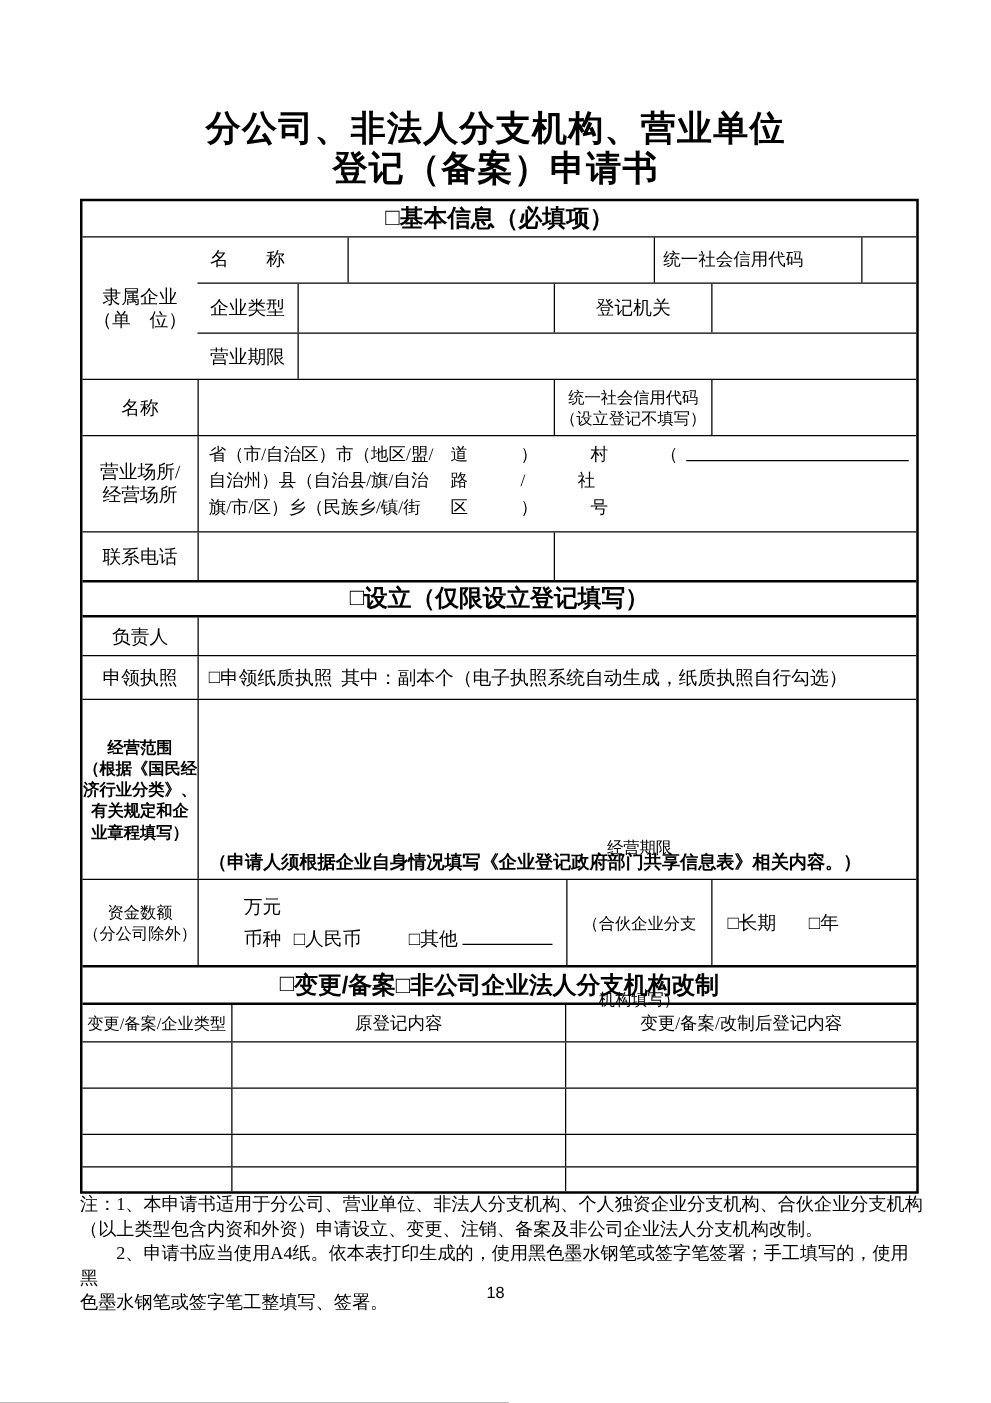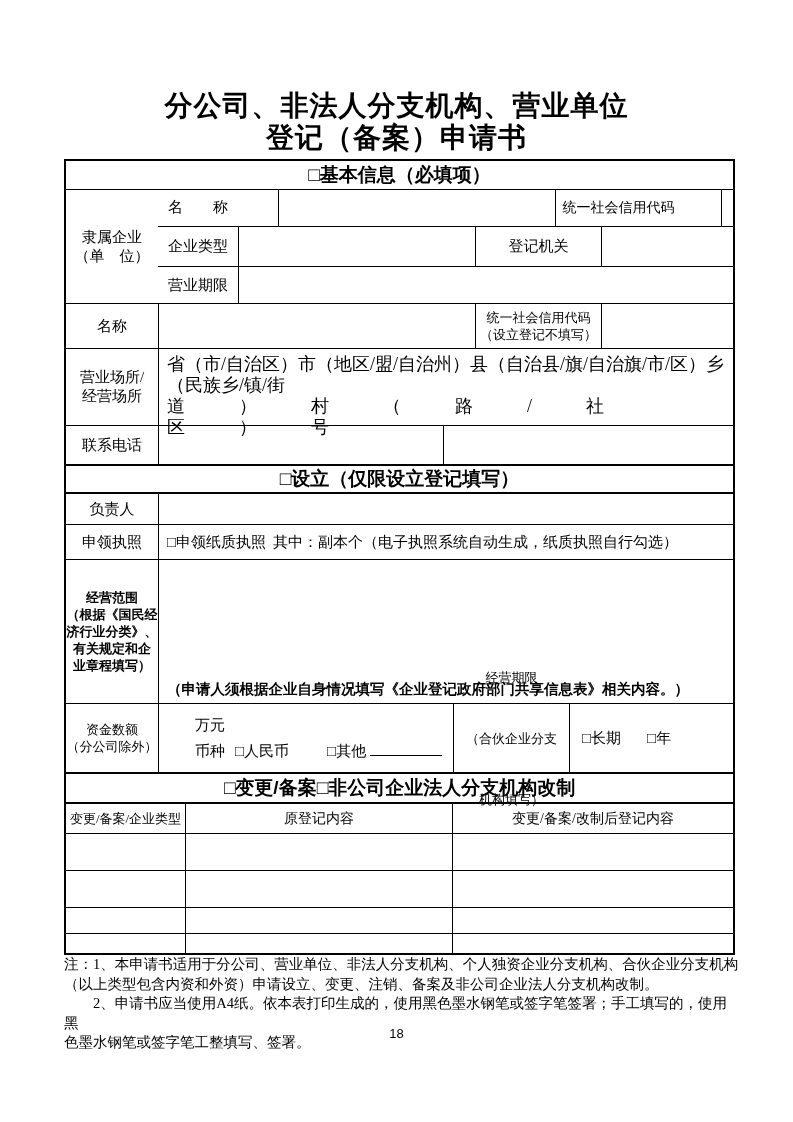--- a/index.html
+++ b/index.html
@@ -10,21 +10,21 @@
     margin: 0 auto;
     background: #ffffff;
     color: #000;
     font-family: "Liberation Serif", "DejaVu Serif", serif;
     font-size: 15px;
     overflow: hidden;
   }
   .title {
     position: absolute; top: 90px; left: 0; width: 100%;
     text-align: center;
-    font-family: Liberation Serif, serif;
+    font-family: Liberation Mono, monospace;
     font-weight: bold;
     font-size: 28px; line-height: 32px;
     letter-spacing: 1px;
   }
   .form {
     position: absolute; left: 64px; top: 159px; width: 671px;
     border: 2px solid #000;
   }
   .row { display: flex; border-top: 1px solid #000; width: 100%; }
   .row.first { border-top: none; }
@@ -35,39 +35,39 @@
   .vcol { flex-direction: column; justify-content: center; }
   .hdr {
     justify-content: center; align-items: center;
     font-family: "Liberation Sans", "DejaVu Sans", sans-serif;
     font-weight: bold; font-size: 19px;
   }
   .hdr .gap2 { }
   .w92  { width: 92px;  flex: none; }
   .w80  { width: 80px;  flex: none; }
   .w205 { width: 205px; flex: none; }
-  .w126 { width: 126px; flex: none; margin-left: 32px; }
+  .w126 { width: 126px; flex: none; }
   .w285 { width: 285px; flex: none; }
   .w295 { width: 295px; flex: none; }
   .w116 { width: 116px; flex: none; gap: 44px; }
   .w119 { width: 119px; flex: none; }
   .w267 { width: 267px; flex: none; }
   .flex1 { flex: 1 1 auto; min-width: 0; }
   .subcol { display: flex; flex-direction: column; flex: 1 1 auto; }
   .subrow { display: flex; border-top: 1px solid #000; }
   .subrow.first { border-top: none; }
   .h28 { height: 28px; } .h30 { height: 30px; } .h31 { height: 31px; }
   .h32 { height: 32px; } .h35 { height: 35px; } .h36 { height: 36px; gap: 40px; }
   .h37 { height: 37px; } .h39 { height: 39px; } .h41 { height: 41px; }
   .h45 { height: 45px; } .h69 { height: 69px; } .h77 { height: 77px; }
   .h114 { height: 114px; } .h144 { height: 144px; font-weight: bold; }
   .h20 { height: 20px; } .h26 { height: 26px; }
   .fs13 { font-size: 13px; line-height: 17px; }
   .fs14 { font-size: 14px; }
-  .addr-cell { flex-direction: column; align-items: flex-start; justify-content: space-between; padding: 5px 6px 0 8px; font-size: 18px; line-height: 21px; }
+  .addr-cell { flex-direction: row; align-items: flex-start; justify-content: flex-start; padding: 5px 6px 0 8px; font-size: 14px; line-height: 21px; }
   .addr-underline { width: 482px; height: 1px; background: #000; margin: 14px 0 0 2px; }
   .scope-content { position: relative; }
   .scope-note { position: absolute; left: 8px; bottom: 4px; font-size: 14.5px; }
   .cap-content { flex-direction: column; align-items: flex-start; justify-content: center; padding-left: 36px; }
   .cap-line2 { margin-top: 7px; display: flex; align-items: baseline; }
   .cap-line2 .sp1 { margin-left: 10px; }
   .cap-line2 .sp2 { margin-left: 38px; }
   .cap-other-line { width: 72px; margin-left: 4px; border-bottom: 1px solid #000; height: 14px; }
   .cb { display: inline-block; }
   .lic-content { padding-left: 8px; }

